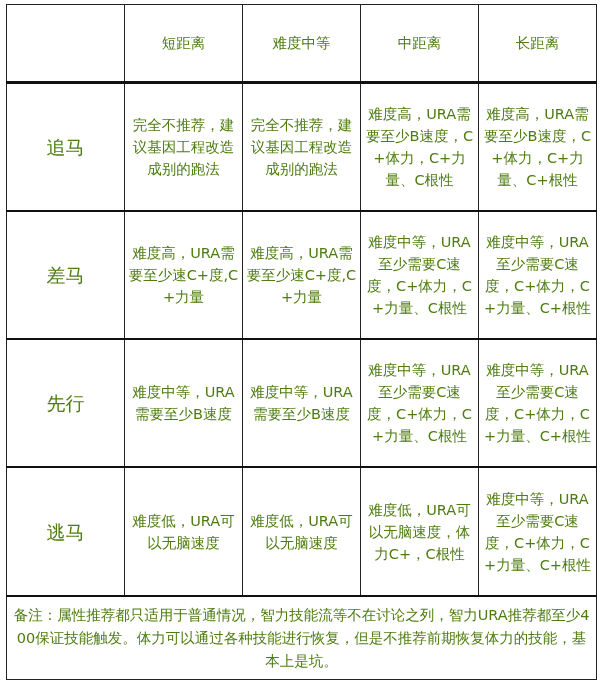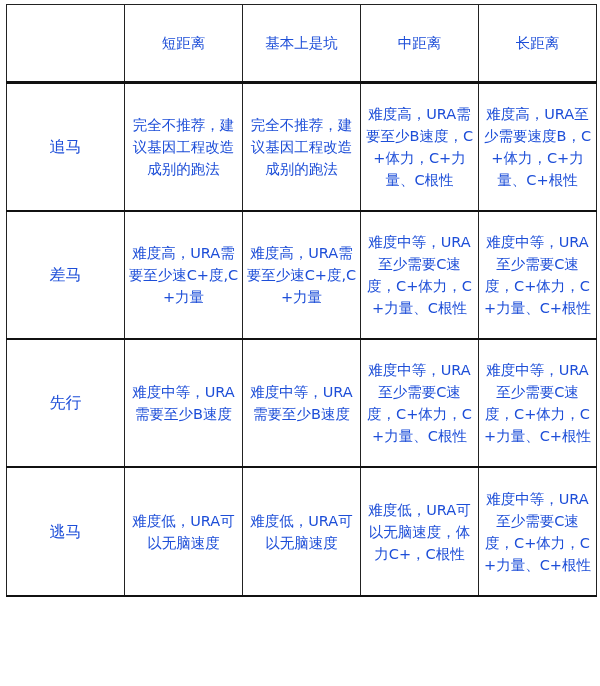--- a/index.html
+++ b/index.html
@@ -1,54 +1,54 @@
 <!DOCTYPE html>
 <html><head>
   <meta charset="utf-8">
   <style>
     html, body { margin: 0; padding: 0; background: #ffffff; }
     body { width: 600px; height: 686px; position: relative; overflow: hidden;
       font-family: "DejaVu Sans", "Liberation Sans", sans-serif; color: #333333; }
     .tbl { position: absolute; left: 6px; top: 4px; width: 591px; border-collapse: collapse; table-layout: fixed; }
     .tbl td, .tbl th { border: 1.5px solid #222222; text-align: center; vertical-align: middle;
-      font-size: 14.5px; line-height: 22px; font-weight: normal; padding: 0 3px; color: #1d4ed8;
+      font-size: 14.5px; line-height: 22px; font-weight: normal; padding: 0 3px; color: #4d7c0f;
       word-break: break-all; }
     .tbl tr.head th { height: 76px; border-bottom: 3px solid #111111; }
     .tbl tr.row td { height: 126px; border-bottom: 2.5px solid #111111; }
     .tbl tr.row.last td { height: 127px; }
-    .tbl td.rowhead { font-size: 16px; }
+    .tbl td.rowhead { font-size: 19px; }
     .tbl td.note { height: 78px; padding: 2px 6px; line-height: 23px; font-size: 14.5px; text-align: center; }
     col.c0 { width: 118px; }
     col.c1, col.c2, col.c3, col.c4 { width: 118px; }
   </style>
 </head>
 <body>
 
 <table class="tbl">
   <colgroup>
     <col class="c0">
       <col class="c1">
       <col class="c2">
       <col class="c3">
       <col class="c4">
   </colgroup>
   <tbody>
       <tr class="head">
     <th></th>
     <th>短距离</th>
-    <th>基本上是坑</th>
+    <th>难度中等</th>
     <th>中距离</th>
     <th>长距离</th>
   </tr>
   <tr class="row">
     <td class="rowhead">追马</td>
     <td>完全不推荐，建议基因工程改造成别的跑法</td>
     <td>完全不推荐，建议基因工程改造成别的跑法</td>
     <td>难度高，URA需要至少B速度，C+体力，C+力量、C根性</td>
-    <td>难度高，URA至少需要速度B，C+体力，C+力量、C+根性</td>
+    <td>难度高，URA需要至少B速度，C+体力，C+力量、C+根性</td>
   </tr>
   <tr class="row">
     <td class="rowhead">差马</td>
     <td>难度高，URA需要至少速C+度,C+力量</td>
     <td>难度高，URA需要至少速C+度,C+力量</td>
     <td>难度中等，URA至少需要C速度，C+体力，C+力量、C根性</td>
     <td>难度中等，URA至少需要C速度，C+体力，C+力量、C+根性</td>
   </tr>
   <tr class="row">
     <td class="rowhead">先行</td>
@@ -57,14 +57,17 @@
     <td>难度中等，URA至少需要C速度，C+体力，C+力量、C根性</td>
     <td>难度中等，URA至少需要C速度，C+体力，C+力量、C+根性</td>
   </tr>
   <tr class="row last">
     <td class="rowhead">逃马</td>
     <td>难度低，URA可以无脑速度</td>
     <td>难度低，URA可以无脑速度</td>
     <td>难度低，URA可以无脑速度，体力C+，C根性</td>
     <td>难度中等，URA至少需要C速度，C+体力，C+力量、C+根性</td>
   </tr>
+  <tr>
+    <td class="note" colspan="5">备注：属性推荐都只适用于普通情况，智力技能流等不在讨论之列，智力URA推荐都至少400保证技能触发。体力可以通过各种技能进行恢复，但是不推荐前期恢复体力的技能，基本上是坑。</td>
+  </tr>
 </tbody>
   </table>
 
 </body></html>

